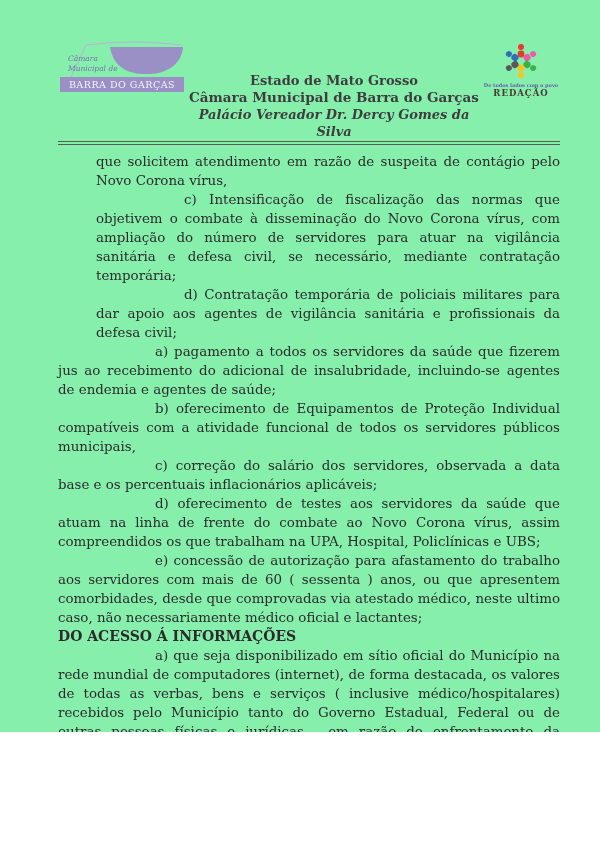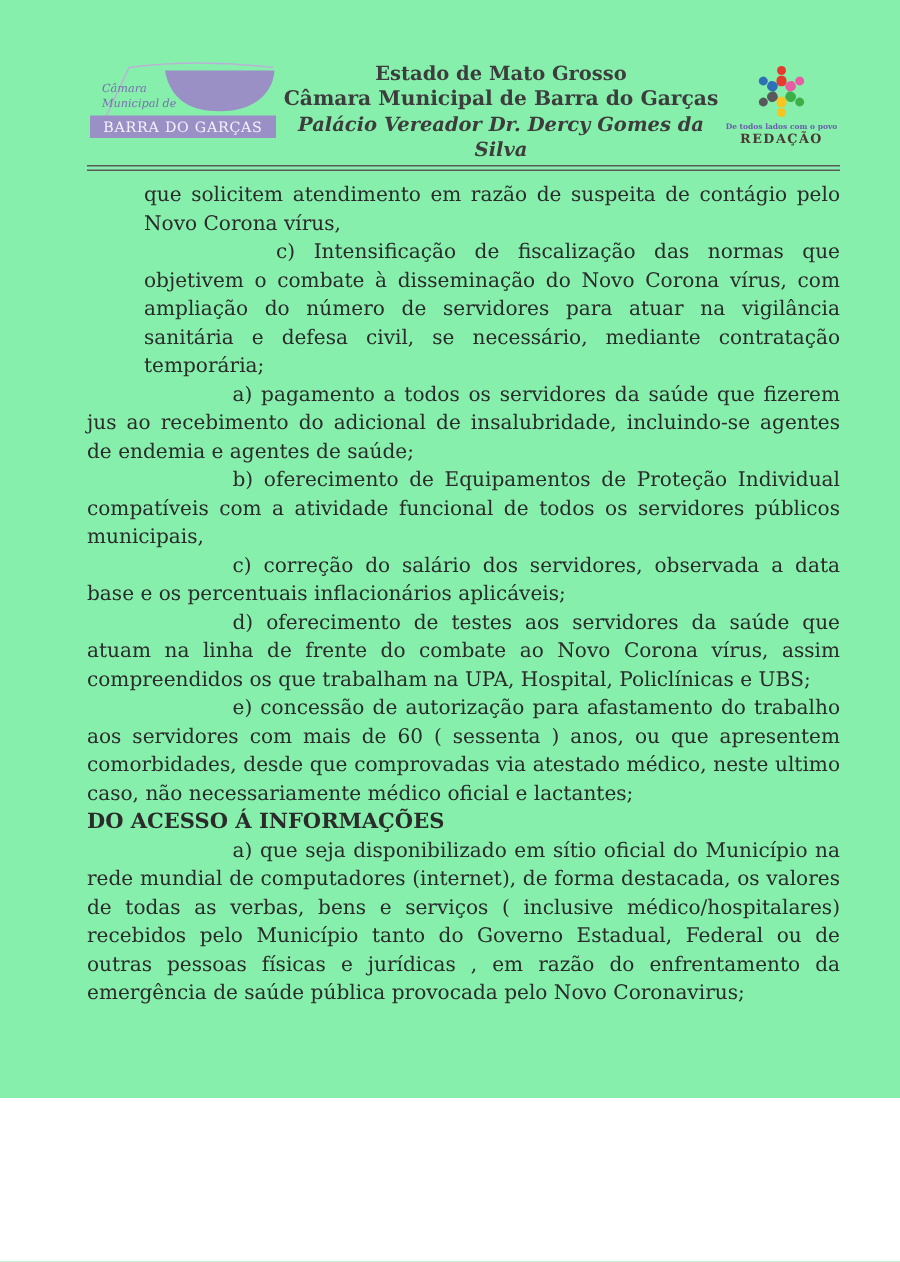--- a/index.html
+++ b/index.html
@@ -9,21 +9,21 @@
     background:#86efac;
     box-sizing:border-box;
     padding:40px 40px 0 58px;
     font-family:"DejaVu Serif", serif;
     color:#2b2b2b;
     overflow:hidden;
   }
   
   .header{display:flex;align-items:flex-start;min-height:58px;}
   .logo-left{width:128px;height:58px;flex:0 0 128px;}
-  .header-center{flex:1;text-align:center;font-weight:bold;color:#3d3d3d;padding-top:2px;}
+  .header-center{flex:1;text-align:center;font-weight:bold;color:#3d3d3d;padding-top:2px;margin-top:31px;}
   .h-state{font-size:13px;line-height:16px;}
   .h-chamber{font-size:13.5px;line-height:17px;}
   .h-palace{font-size:13px;line-height:17px;font-style:italic;}
   .header-right{flex:0 0 78px;text-align:center;}
   .emblem{width:42px;height:42px;display:block;margin:0 auto;}
   .tagline{font-size:5px;line-height:6px;color:#6a5bb0;font-weight:bold;white-space:nowrap;}
   .stamp{font-size:8.5px;line-height:11px;font-weight:bold;letter-spacing:1px;color:#4a3a33;}
   .header-rule{margin-top:1px;height:2px;border-top:1px solid #5a5a5a;border-bottom:1px solid #5a5a5a;}
   
   .doc-body{margin-top:7px;font-size:13.4px;line-height:19px;text-align:justify;}
@@ -100,20 +100,21 @@
     </div>
   </div>
 
   <div class="header-rule"></div>
 
   <div class="doc-body">
 
     <div class="block-a">
       <p>que solicitem atendimento em razão de suspeita de contágio pelo Novo Corona vírus,</p>
       <p class="ind">c) Intensificação de fiscalização das normas que objetivem o combate à disseminação do Novo Corona vírus, com ampliação do número de servidores para atuar na vigilância sanitária e defesa civil, se necessário, mediante contratação temporária;</p>
+      <p class="ind">d) Contratação temporária de policiais militares para dar apoio aos agentes de vigilância sanitária e profissionais da defesa civil;</p>
     </div>
 
     <p class="itm">a) pagamento a todos os servidores da saúde que fizerem jus ao recebimento do adicional de insalubridade, incluindo-se agentes de endemia e agentes de saúde;</p>
     <p class="itm">b) oferecimento de Equipamentos de Proteção Individual compatíveis com a atividade funcional de todos os servidores públicos municipais,</p>
     <p class="itm">c) correção do salário dos servidores, observada a data base e os percentuais inflacionários aplicáveis;</p>
     <p class="itm">d) oferecimento de testes aos servidores da saúde que atuam na linha de frente do combate ao Novo Corona vírus, assim compreendidos os que trabalham na UPA, Hospital, Policlínicas e UBS;</p>
     <p class="itm">e) concessão de autorização para afastamento do trabalho aos servidores com mais de 60 ( sessenta ) anos, ou que apresentem comorbidades, desde que comprovadas via atestado médico, neste ultimo caso, não necessariamente médico oficial e lactantes;</p>
 
     <p class="sec2-title">DO ACESSO Á INFORMAÇÕES</p>
     <p class="itm">a) que seja disponibilizado em sítio oficial do Município na rede mundial de computadores (internet), de forma destacada, os valores de todas as verbas, bens e serviços ( inclusive médico/hospitalares) recebidos pelo Município tanto do Governo Estadual, Federal ou de outras pessoas físicas e jurídicas , em razão do enfrentamento da emergência de saúde pública provocada pelo Novo Coronavirus;</p>

